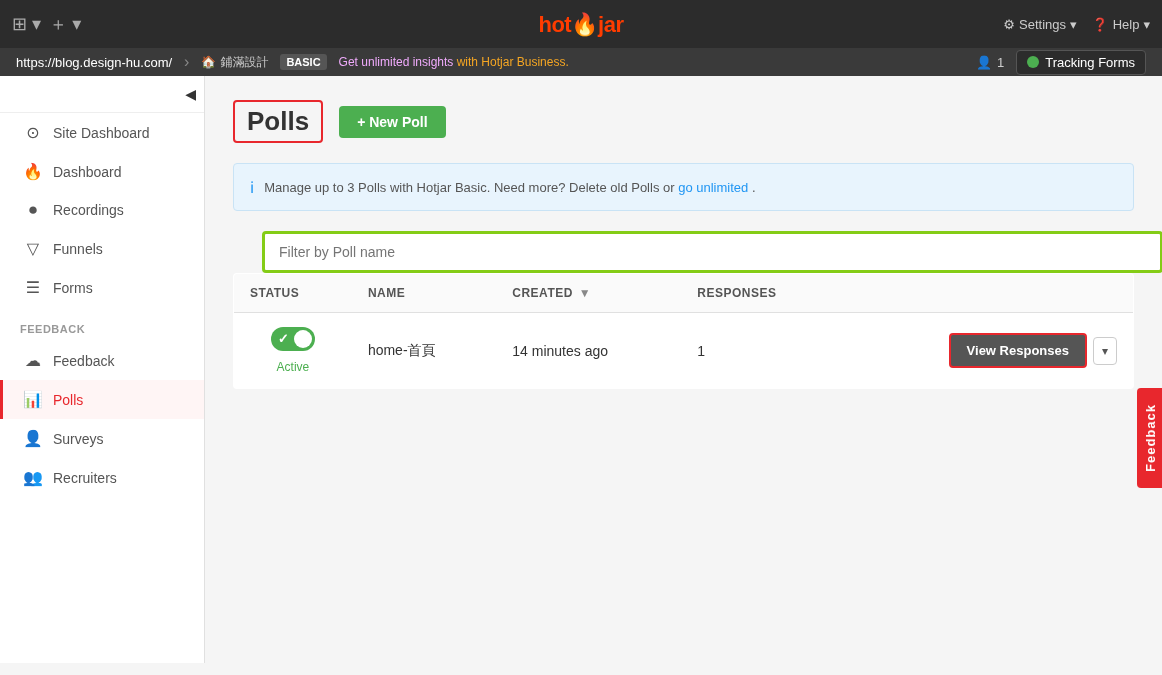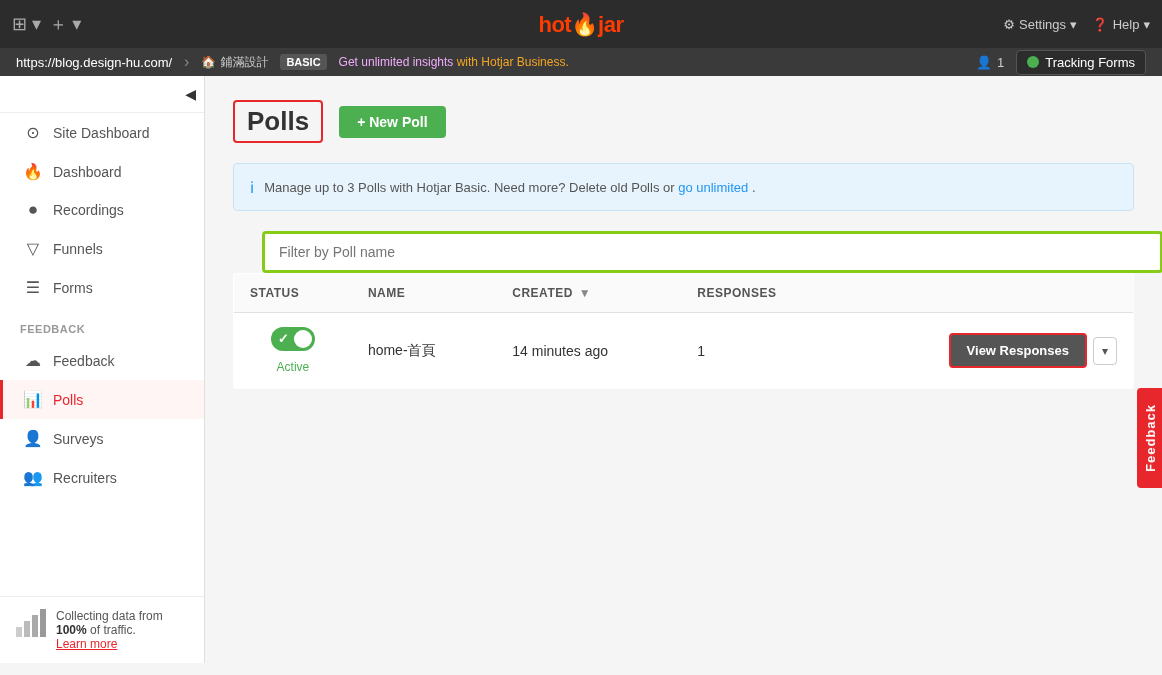--- a/index.html
+++ b/index.html
@@ -251,38 +251,20 @@
     </div>
     <div class="sidebar-item">
       <span class="sidebar-icon">👤</span>
       <span>Surveys</span>
     </div>
     <div class="sidebar-item">
       <span class="sidebar-icon">👥</span>
       <span>Recruiters</span>
     </div>
 
-    <div class="sidebar-bottom">
-      <div class="sidebar-bottom-icon">
-        <svg width="32" height="28" viewBox="0 0 32 28">
-          <rect x="0" y="18" width="6" height="10" fill="#ccc"></rect>
-          <rect x="8" y="12" width="6" height="16" fill="#bbb"></rect>
-          <rect x="16" y="6" width="6" height="22" fill="#aaa"></rect>
-          <rect x="24" y="0" width="6" height="28" fill="#999"></rect>
-        </svg>
-      </div>
-      <div class="sidebar-bottom-text">
-        <span>Collecting data from</span>
-        <br>
-        <strong>100%</strong>
-        <span>of traffic.</span>
-        <br>
-        <a>Learn more</a>
-      </div>
-    </div>
   </div>
 
   <div class="content">
 
     <div class="page-header">
       <div class="page-title">Polls</div>
       <button class="btn-new-poll">+ New Poll</button>
     </div>
 
     <div class="info-banner">

